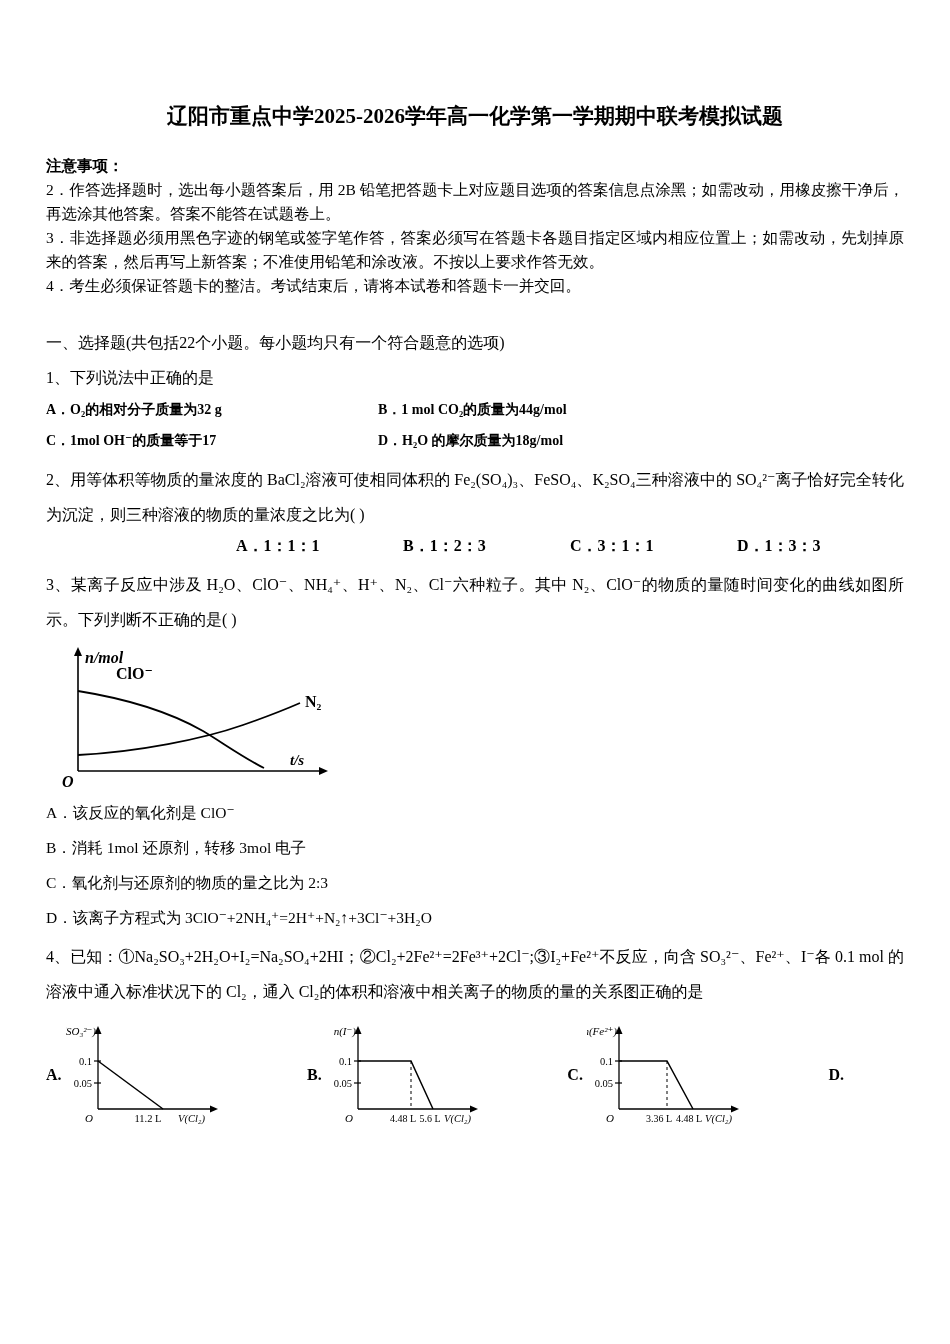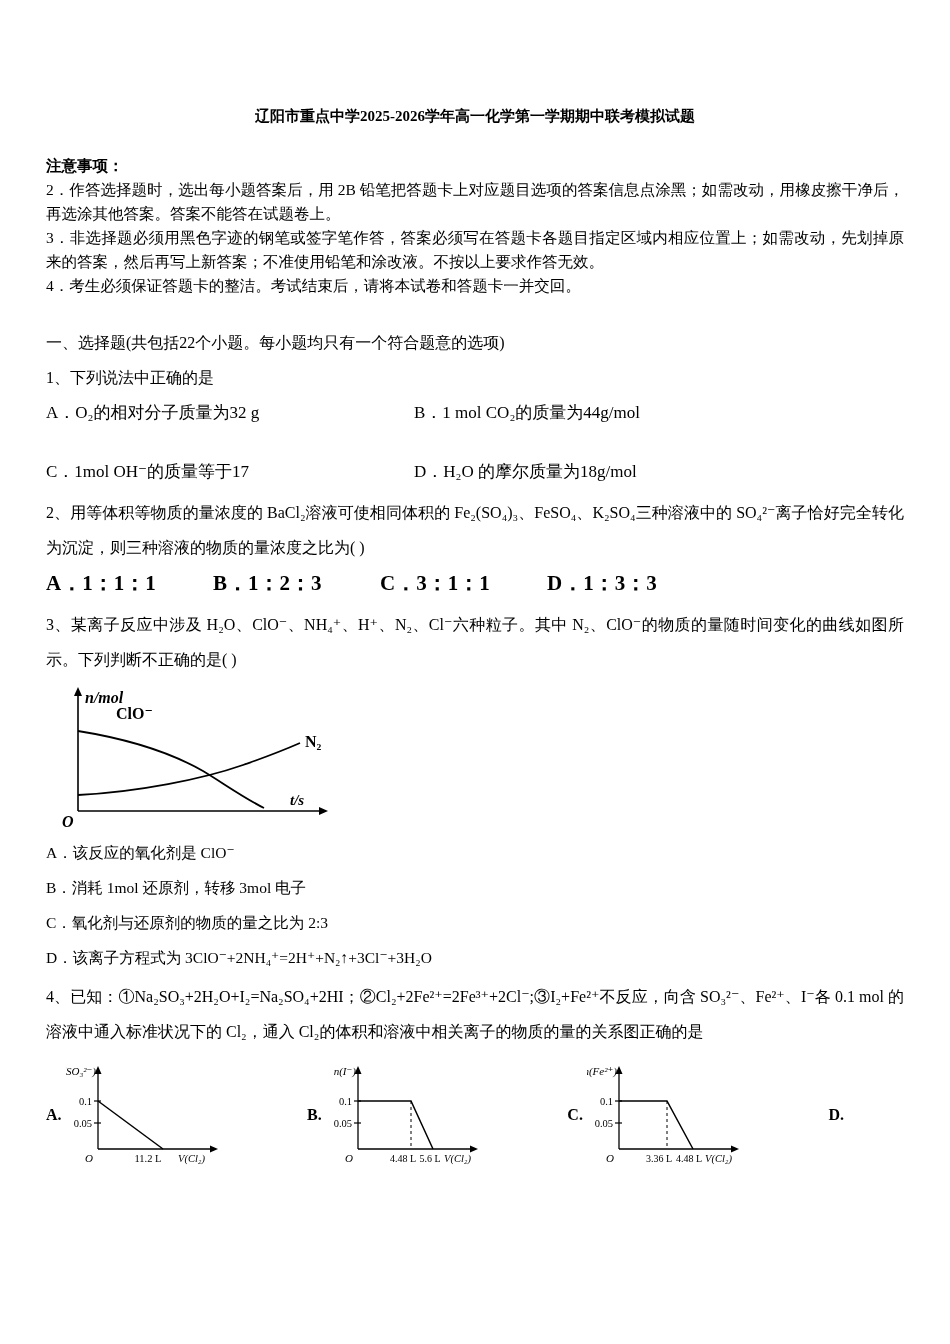--- a/index.html
+++ b/index.html
@@ -8,21 +8,21 @@
     width: 950px;
     min-height: 1344px;
     margin: 0 auto;
     color: #000;
     font-family: "Liberation Serif", "DejaVu Serif", serif;
   }
   .page { padding: 102px 46px 60px 46px; }
 
   .exam-title {
     text-align: center;
-    font-size: 15px;
+    font-size: 21px;
     font-weight: bold;
     line-height: 28px;
     margin-bottom: 24px;
   }
 
   .notice { font-size: 15.5px; line-height: 24px; }
   .notice-heading { font-weight: bold; }
   .notice-item { text-align: justify; }
 
   .section-heading {
@@ -31,31 +31,31 @@
     line-height: 26px;
   }
 
   .stem { font-size: 16px; line-height: 35px; text-align: justify; }
   .q { margin-top: 4px; }
 
   .q1-options {
     display: grid;
     grid-template-columns: 332px auto;
     row-gap: 13px;
-    font-size: 17px;
-    font-weight: normal;
+    font-size: 14px;
+    font-weight: bold;
     margin: 6px 0 12px 0;
-    gap: 36px;
   }
 
   .q2-options {
     display: flex;
-    font-size: 21px;
+    font-size: 16px;
     font-weight: bold;
     margin: 4px 0 10px 0;
+    justify-content: flex-end;
   }
   .q2-options .opt { width: 167px; }
 
   .q3-graph-wrap { margin: 6px 0 2px 12px; }
 
   .q3-options .opt-line {
     font-size: 15.5px;
     font-weight: normal;
     line-height: 35px;
   }

